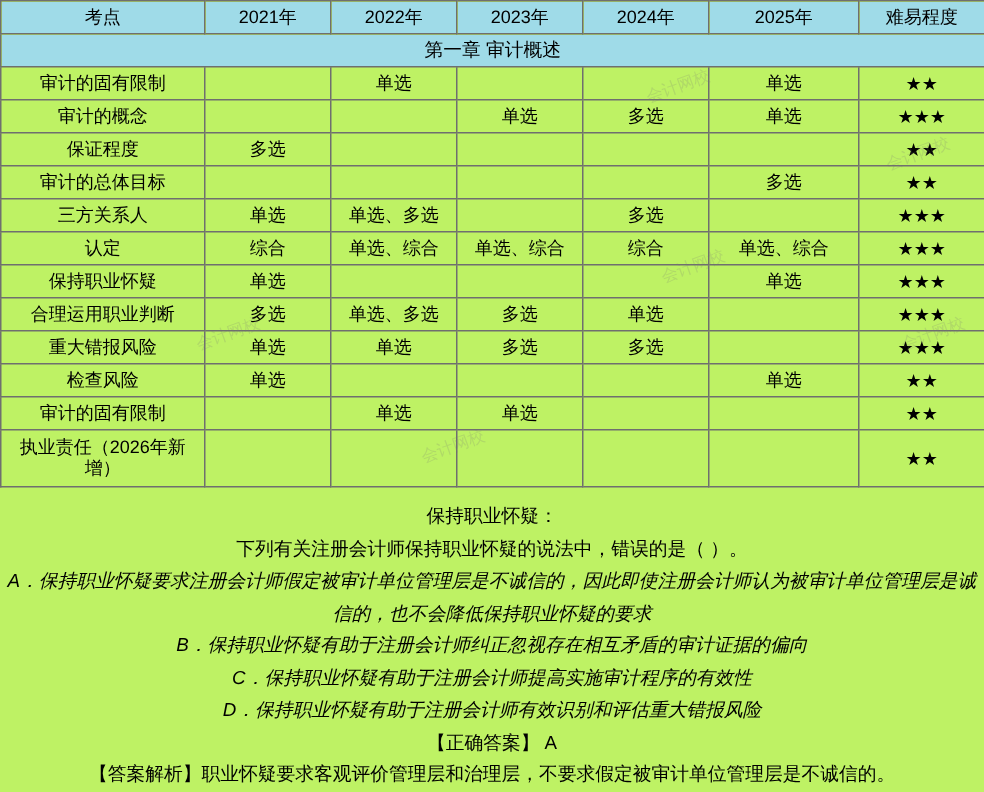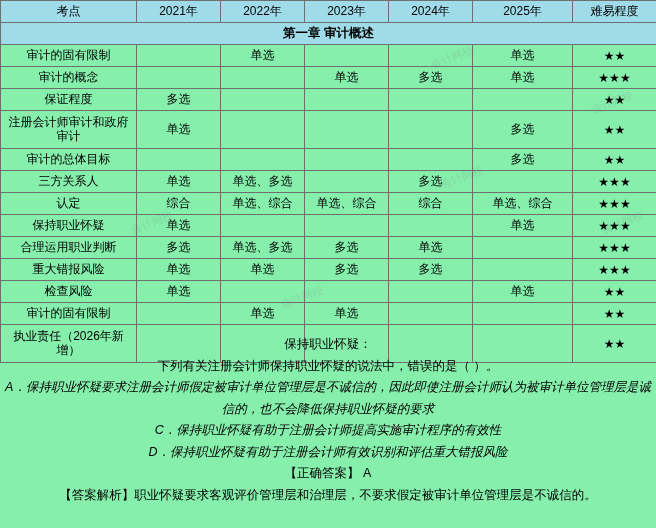--- a/index.html
+++ b/index.html
@@ -6,21 +6,21 @@
   html, body {
     margin: 0; padding: 0;
     background: #ffffff;
     font-family: "Liberation Sans", "DejaVu Sans", sans-serif;
   }
   #page {
     width: 656px;
     height: 528px;
     position: relative;
     overflow: hidden;
-    background: #86efac;
+    background: #bef264;
   }
   table.grid {
     border-collapse: collapse;
     width: 656px;
     table-layout: fixed;
   }
   table.grid td, table.grid th {
     border: 1px solid #6f6f6f;
     font-size: 12px;
     color: #000000;
@@ -32,21 +32,21 @@
     overflow: hidden;
   }
   thead th {
     background: #9fdbe8;
     font-weight: bold;
     font-size: 12.5px;
     height: 22px;
   }
   tr.chapter td {
     background: #9fdbe8;
-    font-weight: bold;
+    font-weight: normal;
     font-size: 12.5px;
     height: 20px;
     margin-top: 20px;
   }
   td.kaodian {
     text-align: left;
     padding-left: 3px;
     line-height: 1.15;
   }
   td.stars {
@@ -146,29 +146,20 @@
       <tr>
         <td class="kaodian">保证程度</td>
         <td>多选</td>
         <td></td>
         <td></td>
         <td></td>
         <td></td>
         <td class="stars">★★</td>
       </tr>
 
-      <tr>
-        <td class="kaodian" style="height:38px">注册会计师审计和政府审计</td>
-        <td>单选</td>
-        <td></td>
-        <td></td>
-        <td></td>
-        <td>多选</td>
-        <td class="stars">★★</td>
-      </tr>
 
       <tr>
         <td class="kaodian">审计的总体目标</td>
         <td></td>
         <td></td>
         <td></td>
         <td></td>
         <td>多选</td>
         <td class="stars">★★</td>
       </tr>
@@ -252,20 +243,21 @@
         <td></td>
         <td class="stars">★★</td>
       </tr>
     </tbody>
   </table>
 
   <div id="explain">
     <div class="line">保持职业怀疑：</div>
     <div class="line">下列有关注册会计师保持职业怀疑的说法中，错误的是（    ）。</div>
     <div class="line opt">A．保持职业怀疑要求注册会计师假定被审计单位管理层是不诚信的，因此即使注册会计师认为被审计单位管理层是诚信的，也不会降低保持职业怀疑的要求</div>
+    <div class="line opt">B．保持职业怀疑有助于注册会计师纠正忽视存在相互矛盾的审计证据的偏向</div>
     <div class="line opt">C．保持职业怀疑有助于注册会计师提高实施审计程序的有效性</div>
     <div class="line opt">D．保持职业怀疑有助于注册会计师有效识别和评估重大错报风险</div>
     <div class="line">【正确答案】  A</div>
     <div class="line">【答案解析】职业怀疑要求客观评价管理层和治理层，不要求假定被审计单位管理层是不诚信的。</div>
   </div>
 
   <div class="wmk" style="left:430px; top:50px;">会计网校</div>
   <div class="wmk" style="left:590px; top:95px;">会计网校</div>
   <div class="wmk" style="left:440px; top:170px;">会计网校</div>
   <div class="wmk" style="left:600px; top:215px;">会计网校</div>

